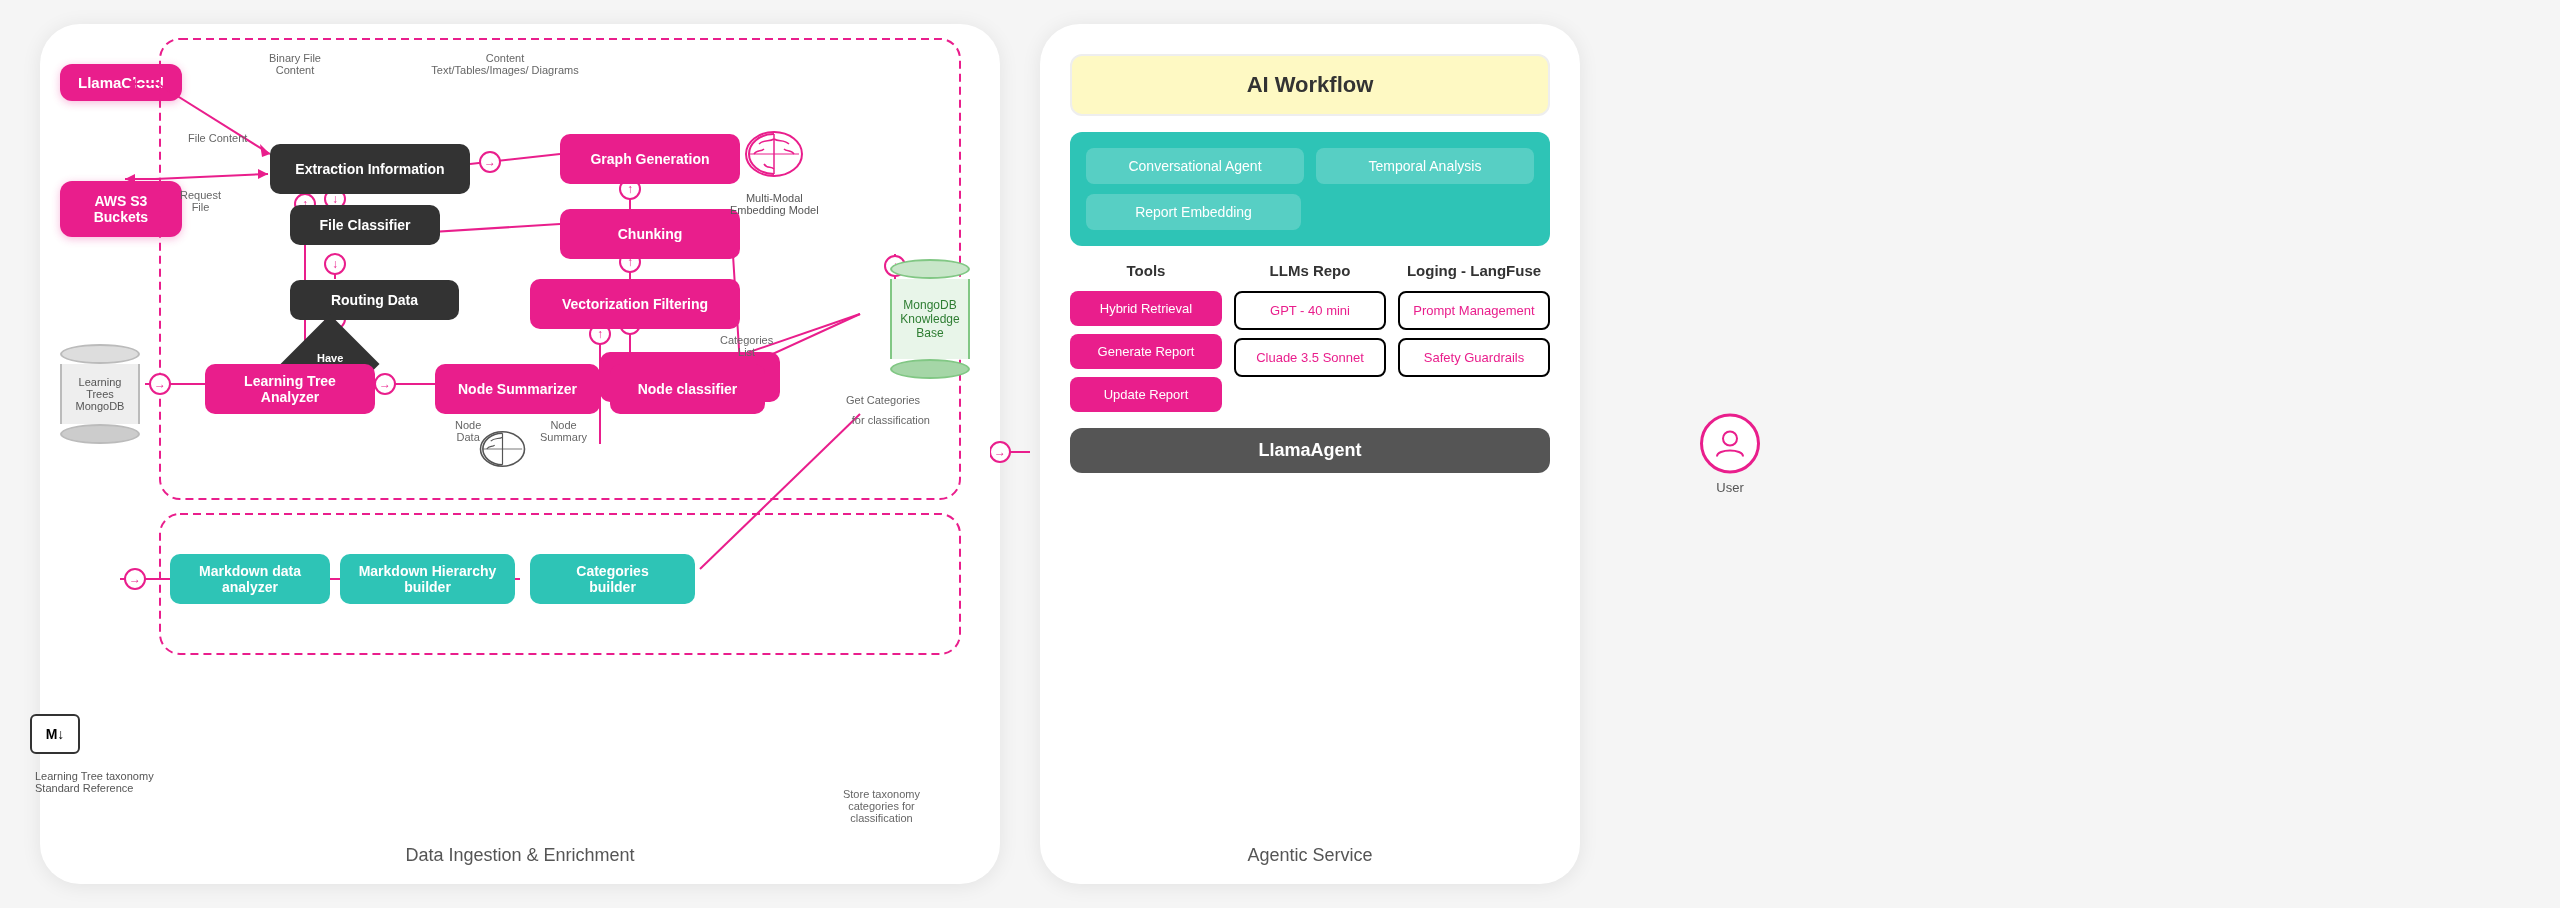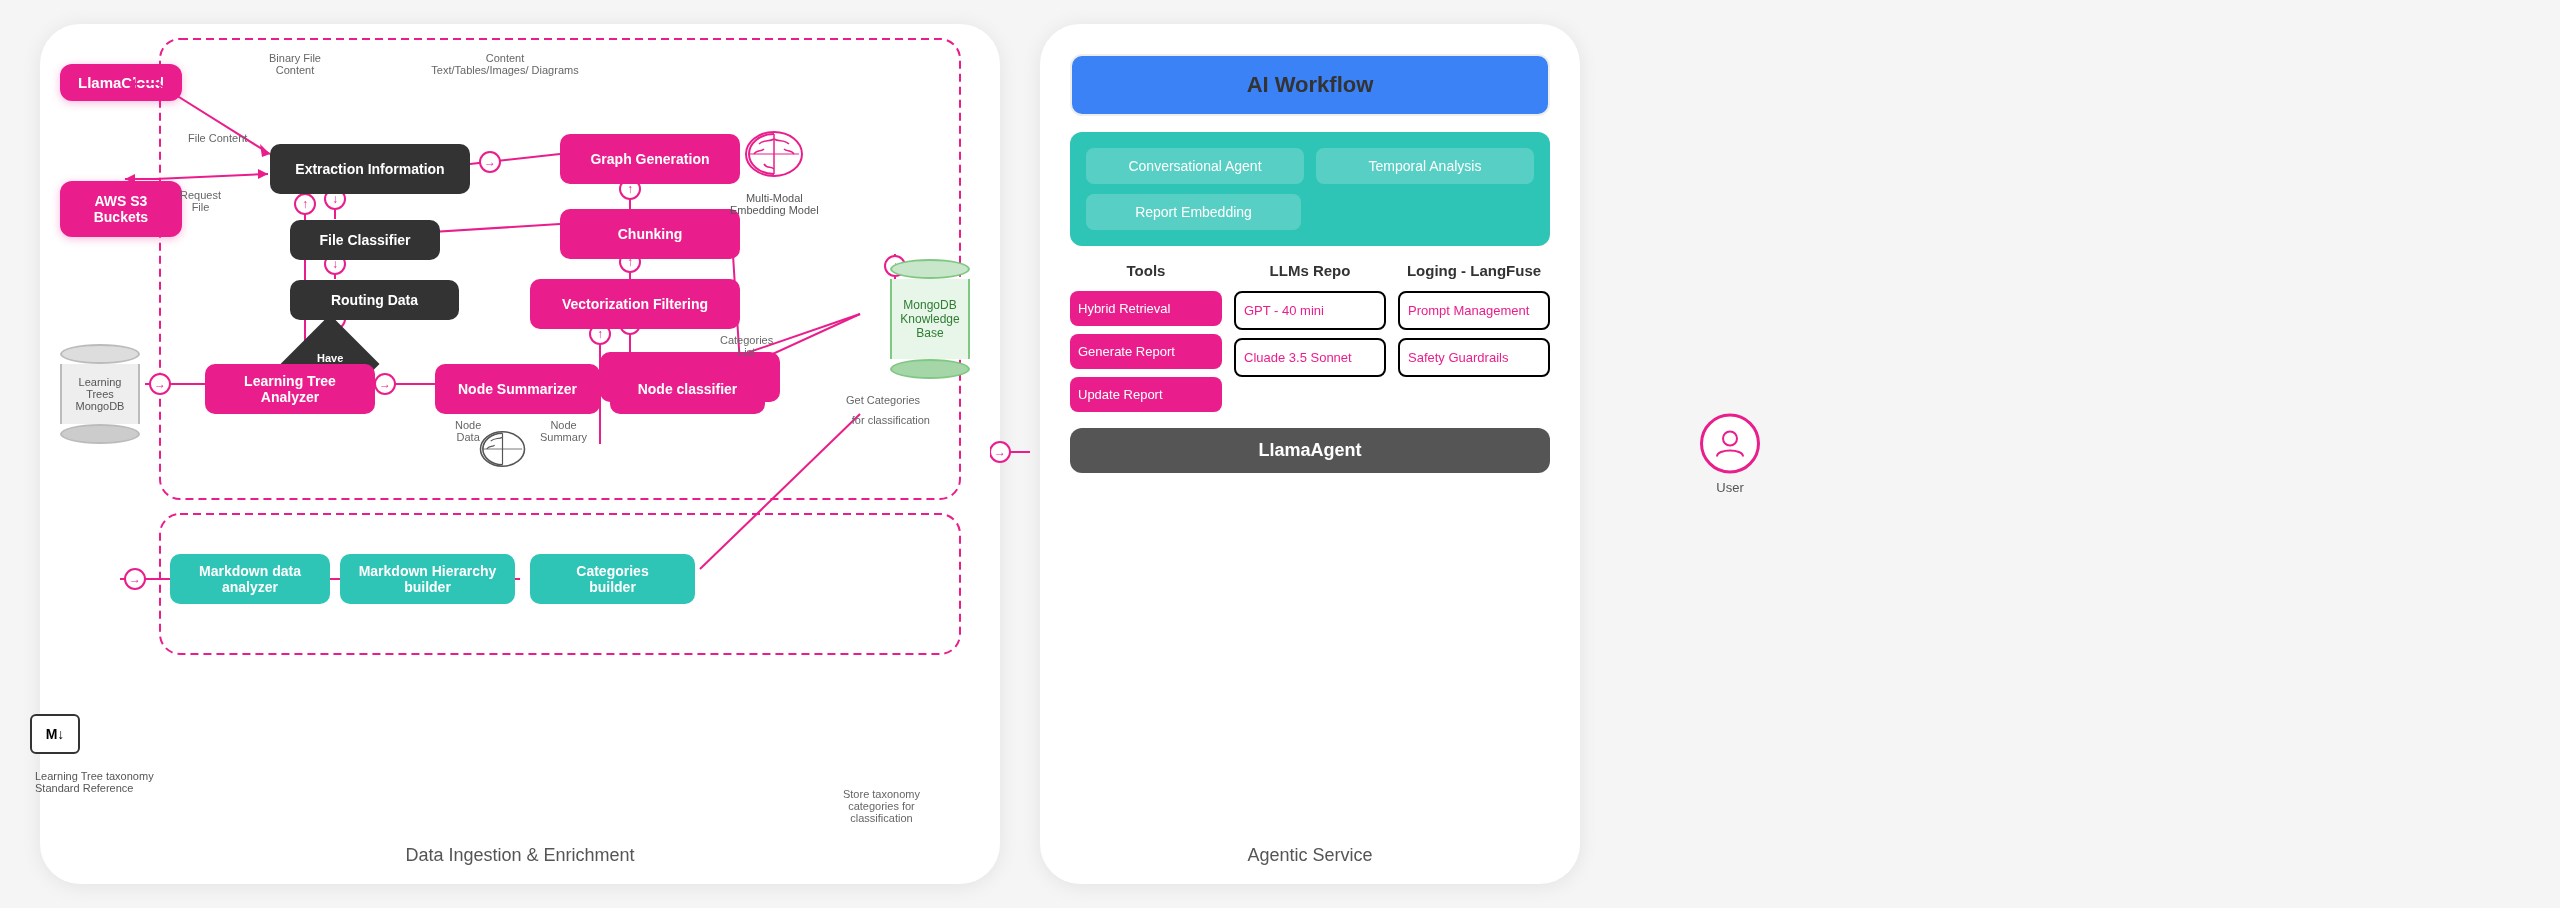--- a/index.html
+++ b/index.html
@@ -124,21 +124,21 @@
     .right-panel {
       background: white;
       border-radius: 40px;
       width: 540px;
       height: 860px;
       position: relative;
       padding: 30px;
       box-shadow: 0 2px 20px rgba(0,0,0,0.08);
     }
     .ai-workflow-header {
-      background: #3b82f6;
+      background: #fef9c3;
       border: 2px solid #eee;
       border-radius: 12px;
       padding: 16px;
       text-align: center;
       font-size: 22px;
       font-weight: 600;
       color: #333;
       margin-bottom: 16px;
     }
     .teal-section {
@@ -188,21 +188,21 @@
       font-weight: 600;
       color: #333;
       text-align: center;
       margin-bottom: 4px;
     }
     .tools-btn {
       border-radius: 8px;
       padding: 10px 8px;
       font-size: 13px;
       font-weight: 500;
-      text-align: left;
+      text-align: center;
     }
     .btn-pink {
       background: #e91e8c;
       color: white;
     }
     .btn-outline {
       background: white;
       border: 2px solid #000000;
       color: #e91e8c;
     }
@@ -380,21 +380,21 @@
 
     </svg>
 
     <div class="annotation" style="top: 28px; left: 205px; width: 100px;">Binary File<br>Content</div>
     <div class="annotation" style="top: 108px; left: 140px; padding-left: 8px;">File Content</div>
     <div class="annotation" style="top: 165px; left: 140px;">Request<br>File</div>
     <div class="annotation" style="top: 28px; left: 390px; width: 150px;">Content<br>Text/Tables/Images/ Diagrams</div>
 
     <div class="flow-box box-dark" style="top: 120px; left: 230px; width: 200px; height: 50px;">Extraction Information</div>
 
-    <div class="flow-box box-dark" style="top: 196px; left: 250px; width: 150px; height: 40px;">File Classifier</div>
+    <div class="flow-box box-dark" style="top: 181px; left: 250px; width: 150px; height: 40px;">File Classifier</div>
 
     <div class="flow-box box-dark" style="top: 256px; left: 250px; width: 169px; height: 40px;">Routing Data</div>
 
     <div style="position:absolute; top:305px; left:255px; width:70px; height:70px; background:#333; transform:rotate(45deg); display:flex; align-items:center; justify-content:center;">
       <span style="transform:rotate(-45deg); color:white; font-size:11px; font-weight:600; text-align:center;">Have<br>File?</span>
     </div>
 
     <div class="flow-box box-pink" style="top: 110px; left: 520px; width: 180px; height: 50px;">Graph Generation</div>
 
     <div class="flow-box box-pink" style="top: 185px; left: 520px; width: 180px; height: 50px;">Chunking</div>

